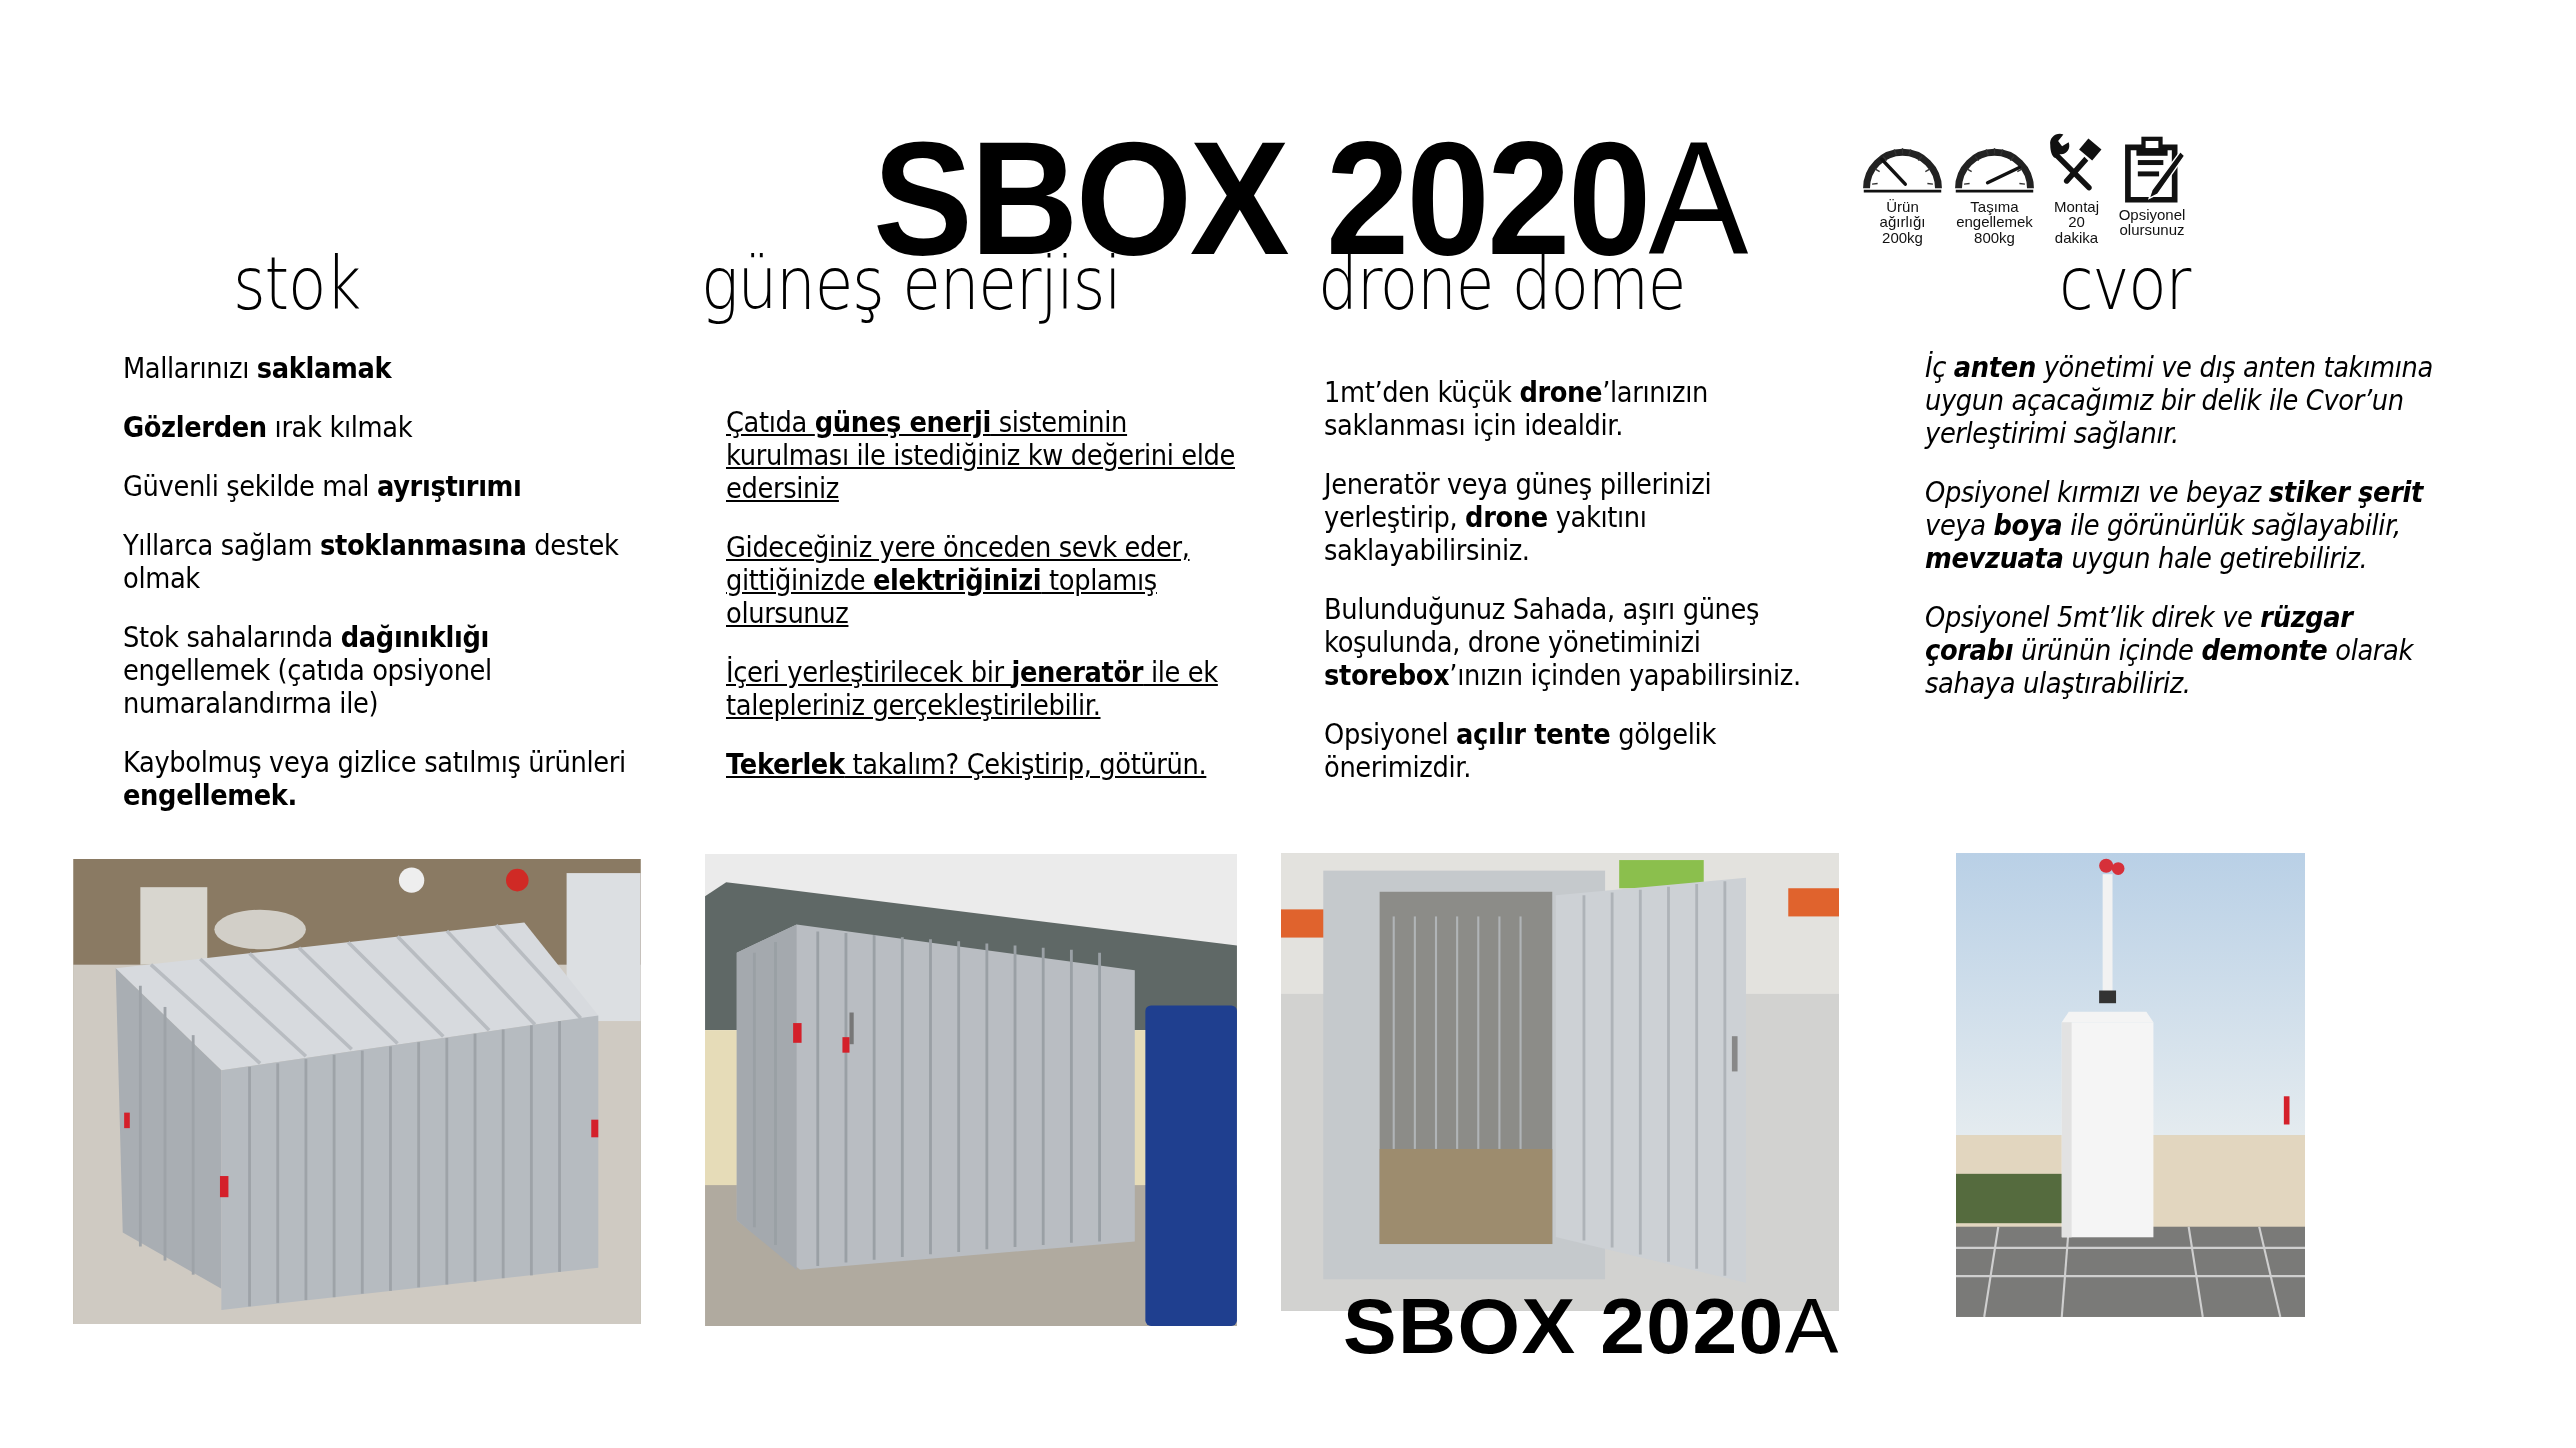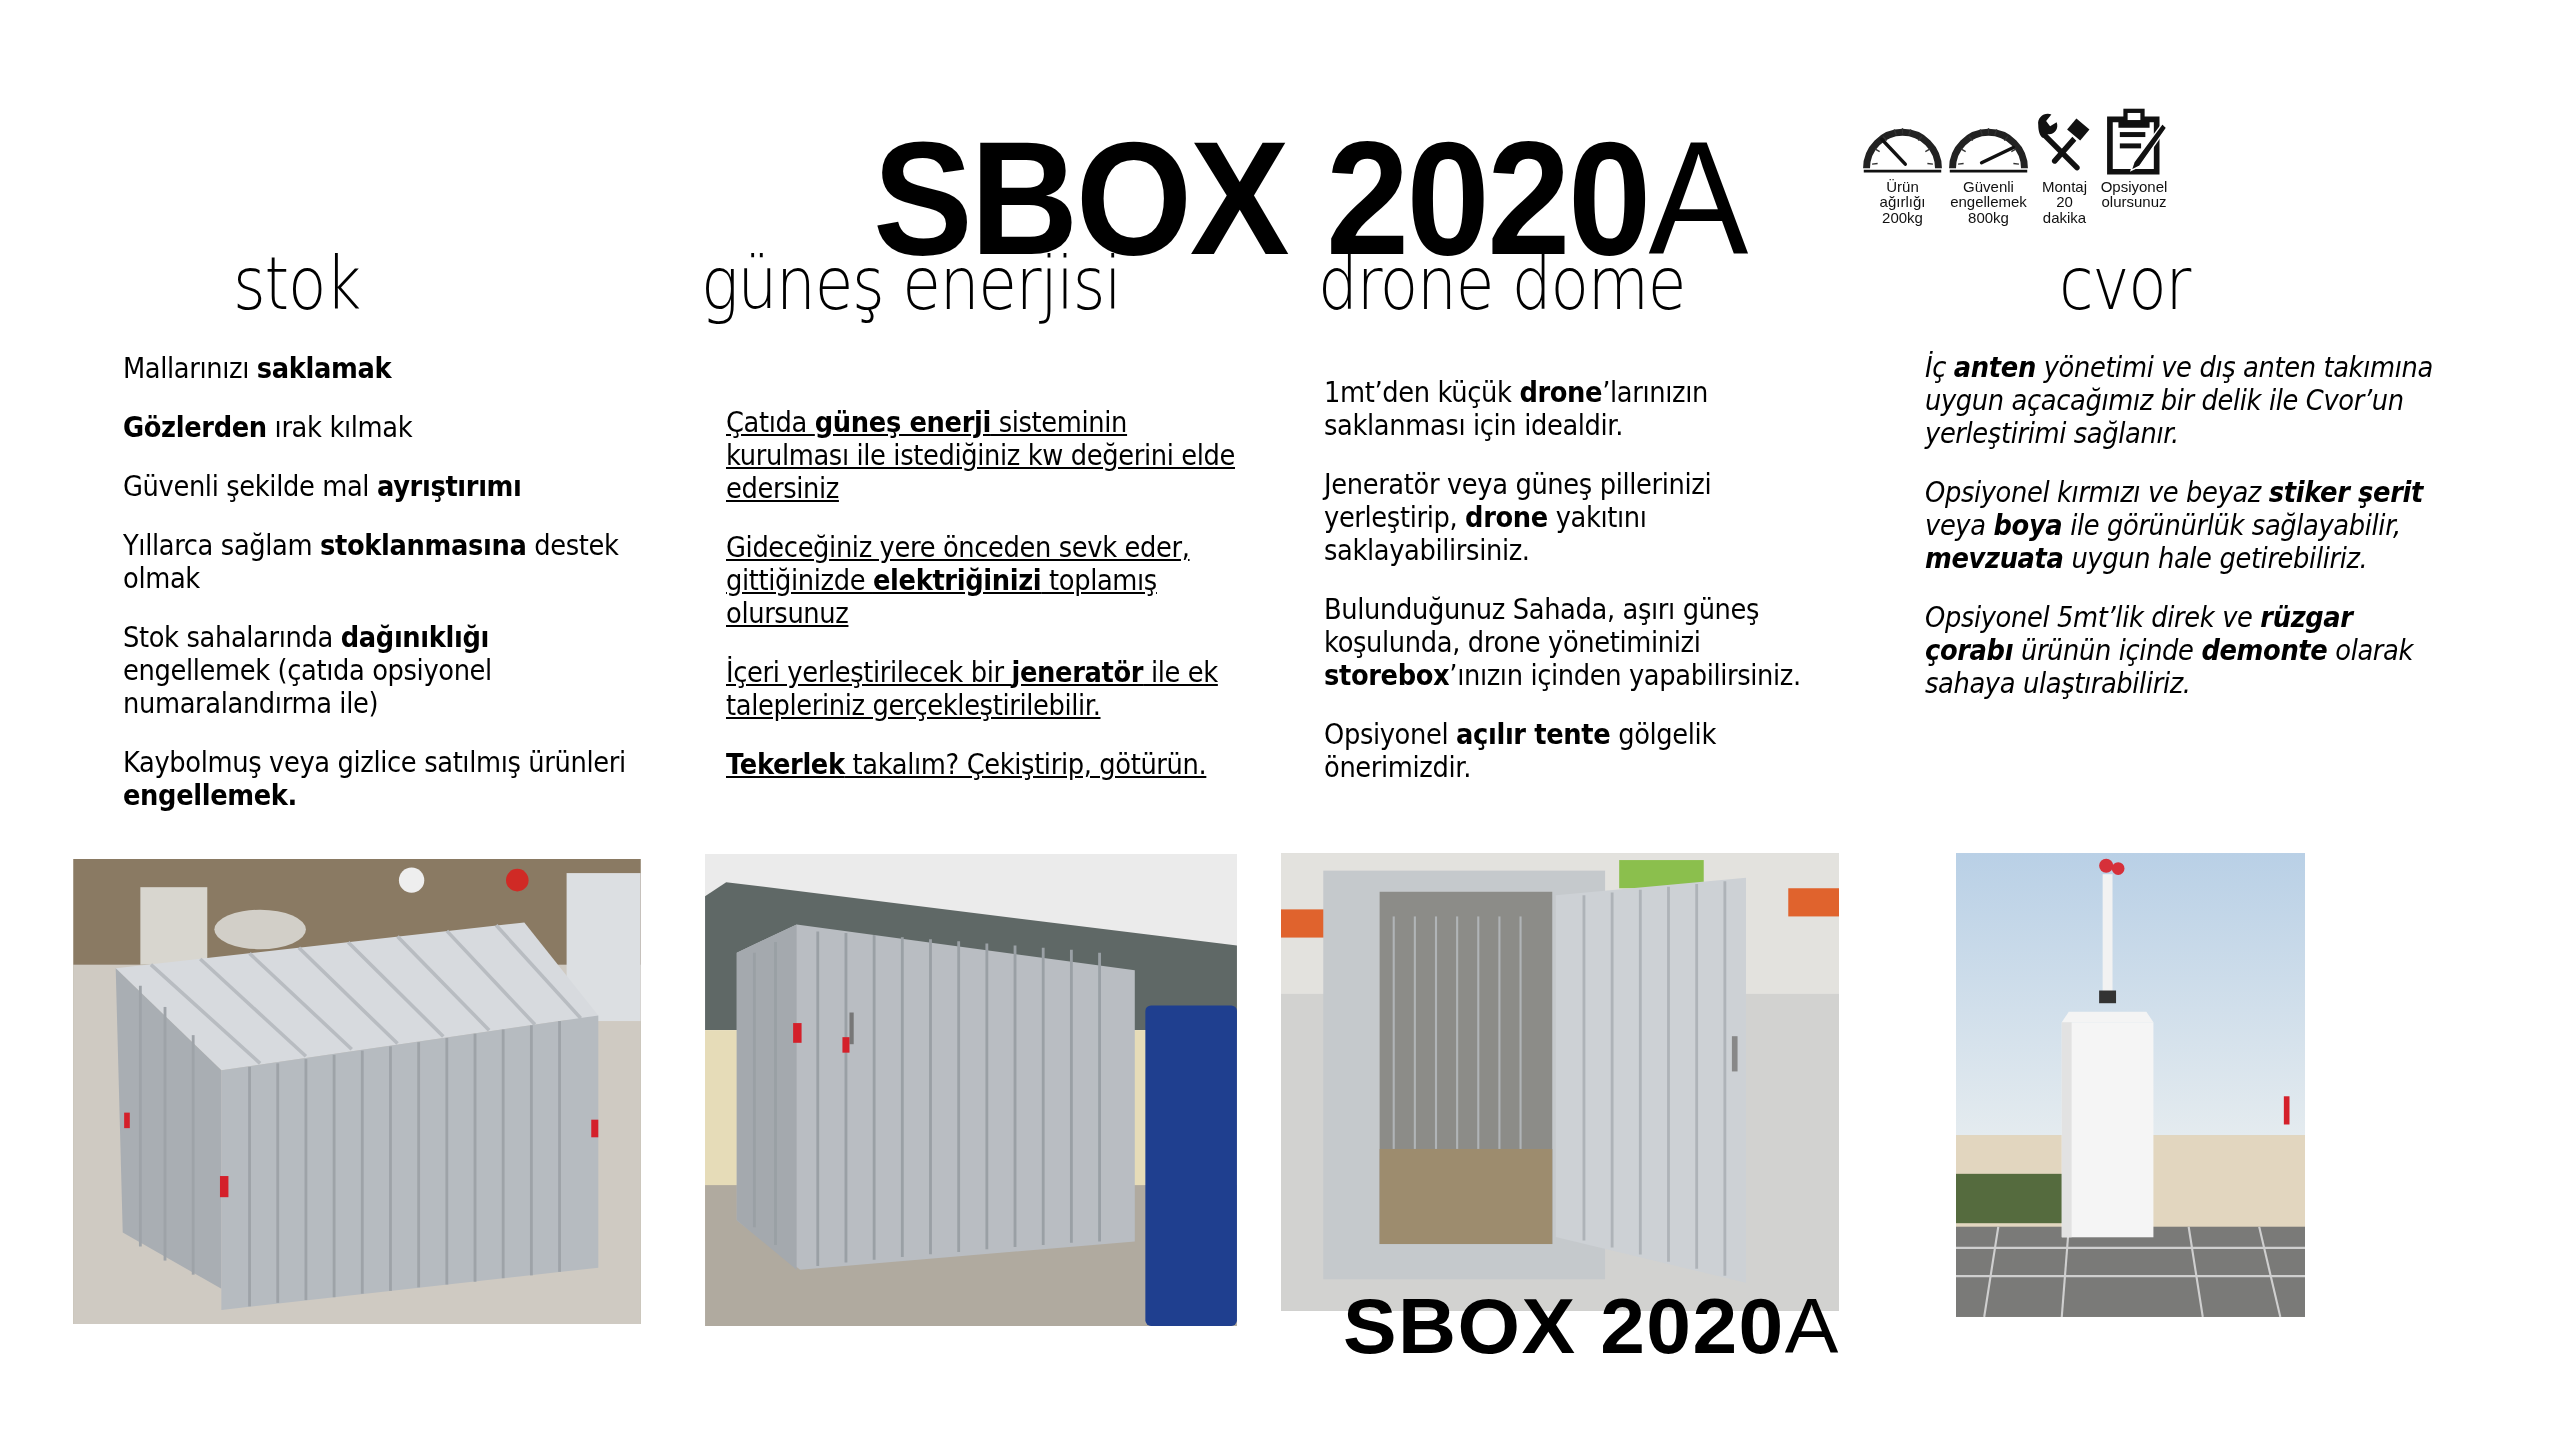--- a/index.html
+++ b/index.html
@@ -9,21 +9,21 @@
   .title {
     position: absolute; left: 873px; top: 118px;
     font-family: "Liberation Sans", sans-serif;
     font-size: 161px; line-height: 1; letter-spacing: -2.8px;
     transform: scaleX(0.93); transform-origin: left top;
     white-space: nowrap;
   }
   .title b { font-weight: 700; }
   .title .thin { font-weight: 400; }
 
-  .specs { position: absolute; left: 1861px; top: 108px; display: flex; gap: 3px; }
+  .specs { position: absolute; left: 1861px; top: 128px; display: flex; gap: 9px; align-items: center; }
   .spec { width: 83px; display: flex; flex-direction: column; align-items: center; }
   .spec svg { width: 83px; height: 68px; }
   .spec .lbl {
     font-family: "Liberation Sans", sans-serif; font-size: 15px; line-height: 15.5px;
     text-align: center; color: #111; margin-top: 2.8px;
   }
 
   .heading {
     position: absolute; top: 247px;
     font-family: "DejaVu Sans", sans-serif; font-weight: 300;
@@ -89,21 +89,21 @@
         <line x1="60" y1="28" x2="60" y2="36"></line>
           <line x1="72" y1="30" x2="69" y2="38"></line>
         <line x1="88" y1="40" x2="83" y2="46"></line>
           <line x1="100" y1="58" x2="93" y2="62"></line>
         <line x1="104" y1="80" x2="96" y2="79"></line>
       </g>
       <line x1="50" y1="78" x2="96" y2="56" stroke="#111" stroke-width="5" stroke-linecap="round"></line>
       <line x1="4" y1="90" x2="116" y2="90" stroke="#111" stroke-width="4"></line>
     </svg>
     <div class="lbl">
-      <div>Güvenli</div>
+      <div>Taşıma</div>
         <div>engellemek</div>
         <div>800kg</div>
     </div>
   </div>
   <div class="spec" style="width:63px">
     <svg viewBox="0 0 96 96" style="width:63px">
       <path d="M8 22 C6 10 18 2 28 6 L20 16 L26 24 L36 18 C40 28 32 38 22 36 L70 84 C74 88 68 94 64 90 L16 42 C10 40 8 30 8 22 Z" fill="#111"></path>
       <rect x="56" y="18" width="26" height="22" transform="rotate(40 69 29)" fill="#111"></rect>
       <path d="M60 40 L30 74 C26 78 32 84 36 80 L66 46 Z" fill="#111"></path>
     </svg>

